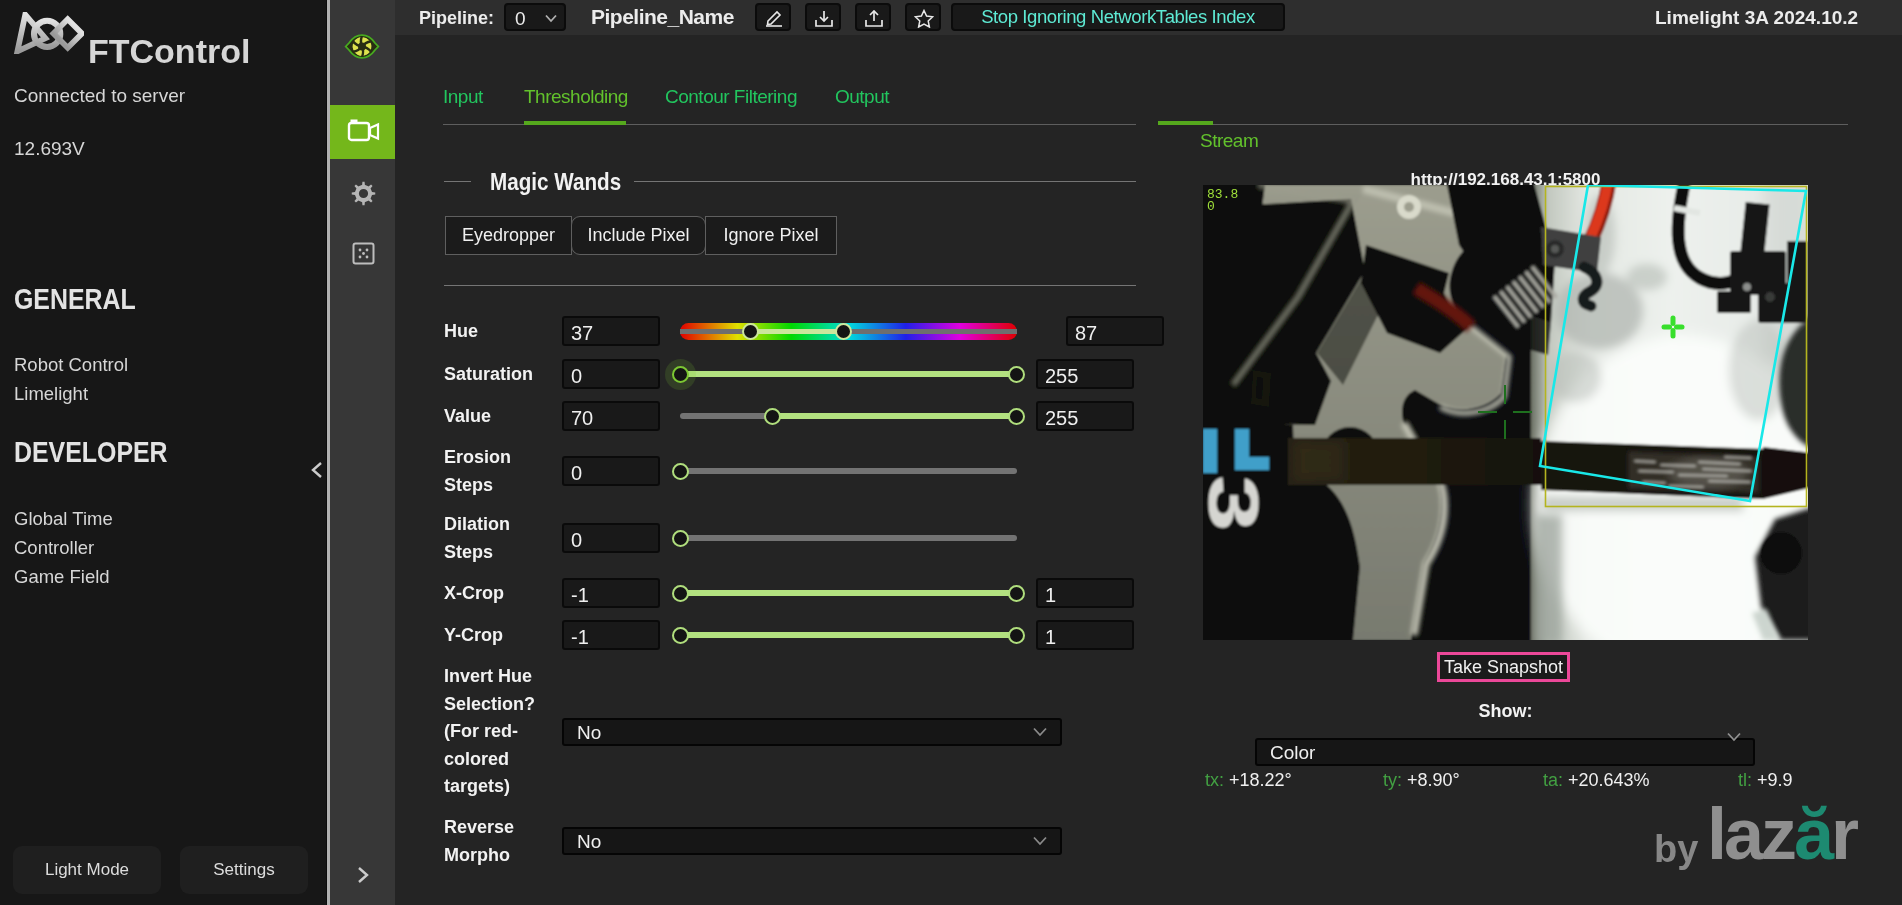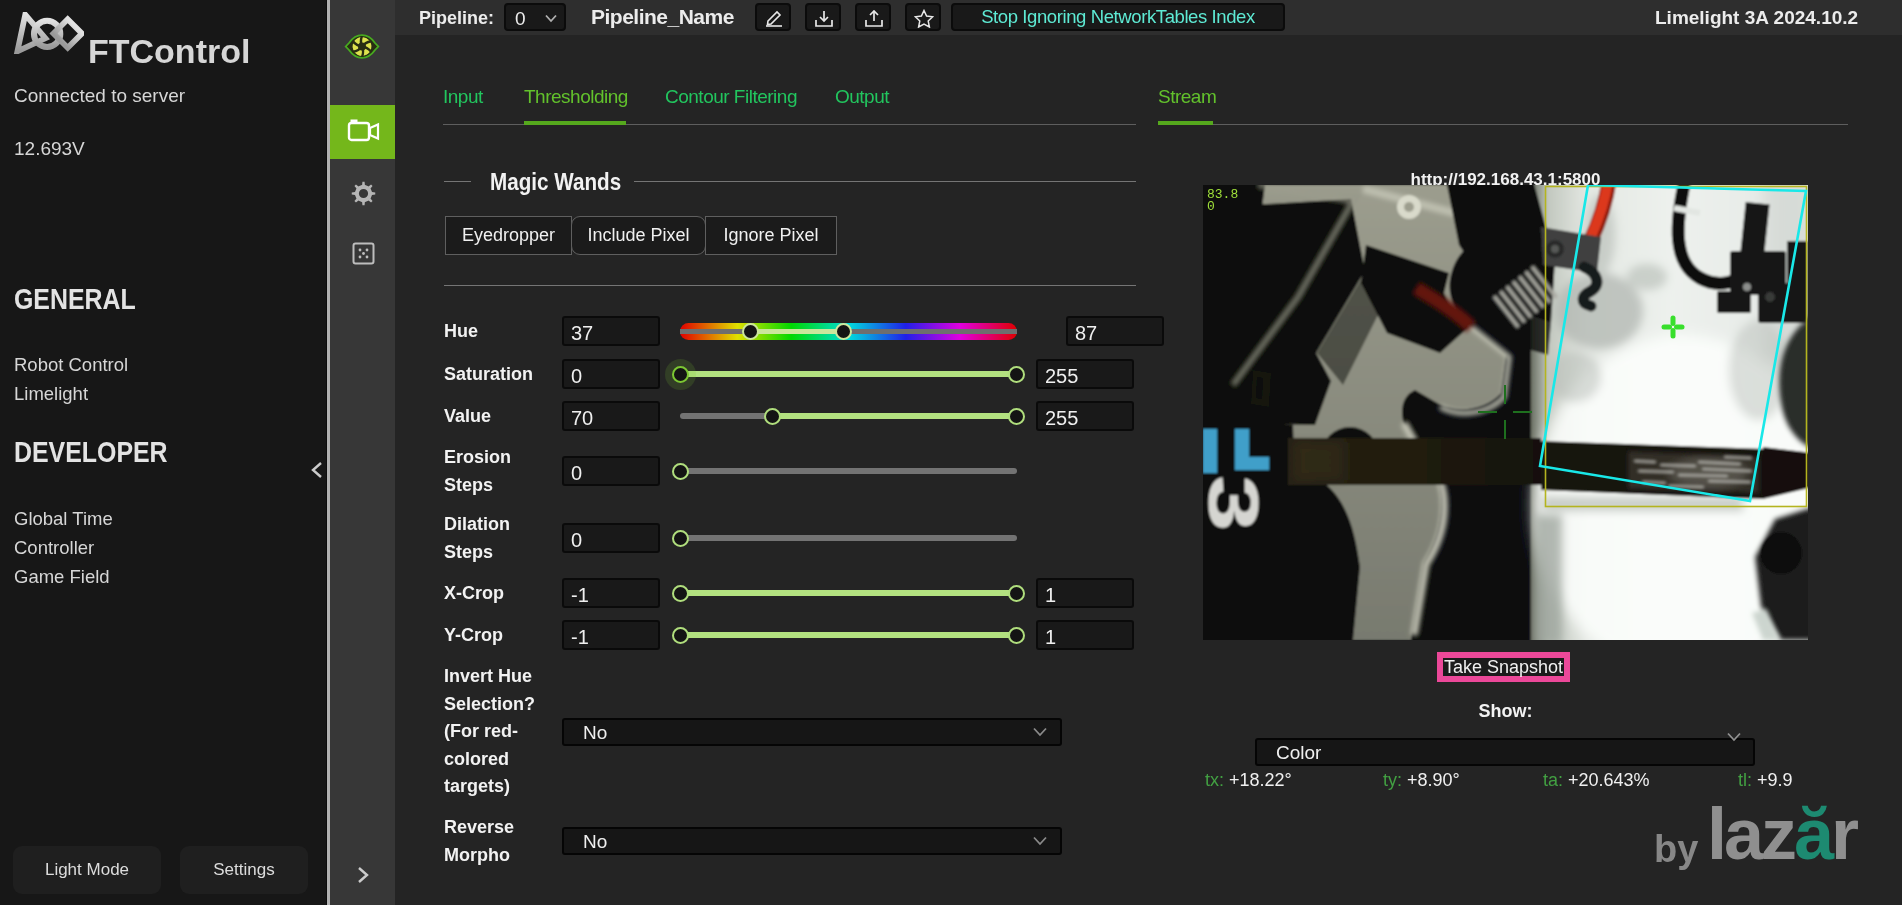--- a/index.html
+++ b/index.html
@@ -38,25 +38,25 @@
 .ibox { position:absolute; width:98px; height:30px; background:#191919; border:2px solid #0a0a0a;
   border-radius:3px; color:#efefef; font-size:20px; line-height:30px; padding-left:7px; }
 .btnw { position:absolute; top:216px; height:39px; background:#1b1b1b; border:1px solid #5f5f5f;
   color:#f0f0f0; font-size:18px; display:flex; align-items:center; justify-content:center; }
 .hr { position:absolute; height:1px; background:#757575; }
 .track { position:absolute; height:6px; border-radius:3px; background:#737373; }
 .tfill { position:absolute; height:6px; border-radius:3px; background:#b3e180; }
 .handle { position:absolute; width:17px; height:17px; border-radius:50%;
   background:#141414; border:2.5px solid #b0de7d; }
 .ddl { position:absolute; height:28px; background:#161616; border:2px solid #050505;
-  border-radius:3px; color:#efefef; font-size:19px; line-height:25px; padding-left:19px; }
+  border-radius:3px; color:#efefef; font-size:19px; line-height:25px; padding-left:13px; }
 
 
 #streamwrap { left:1203px; top:185px; width:605px; height:455px; }
-#takesnap { left:1437px; top:652px; width:133px; height:30px; background:#1b1b1b; border:6px solid #ec4899;
+#takesnap { left:1437px; top:652px; width:133px; height:30px; background:#1b1b1b; border:3px solid #ec4899;
   color:#f0f0f0; font-size:18px; display:flex; align-items:center; justify-content:center; }
 .rd-lab { color:#42a042; font-size:18px; }
 .rd-val { color:#f0f0f0; font-size:18px; }
 </style>
 </head>
 <body>
 <div id="page">
 
   <div class="abs" id="sidebar">
     <svg class="abs" style="left:12px; top:12px;" width="72" height="42" viewBox="0 0 78 48">
@@ -186,21 +186,21 @@
       <path d="M10,1.5 L12.6,7.1 L18.7,7.8 L14.2,12 L15.4,18 L10,15 L4.6,18 L5.8,12 L1.3,7.8 L7.4,7.1 Z" fill="none" stroke="#e8e8e8" stroke-width="1.5"></path>
     </svg>
   </div>
   <div class="tbbtn" style="left:951px; width:334px; color:#5eead4; font-size:18.5px; letter-spacing:-0.4px; display:flex; align-items:center; justify-content:center;">Stop Ignoring NetworkTables Index</div>
   <div class="tbbold" style="left:1655px; top:7px; font-size:19px;">Limelight 3A 2024.10.2</div>
 
   <div class="tab" style="left:443px;">Input</div>
   <div class="tab green" style="left:524px;">Thresholding</div>
   <div class="tab" style="left:665px;">Contour Filtering</div>
   <div class="tab" style="left:835px;">Output</div>
-  <div class="tab green" style="left:1158px;">Stream</div>
+  <div class="tab green" style="left:1200px;margin-top:44px;">Stream</div>
   <div class="tabline" style="left:443px; width:693px;"></div>
   <div class="tabline" style="left:1158px; width:690px;"></div>
   <div class="tabgreen" style="left:524px; width:102px;"></div>
   <div class="tabgreen" style="left:1158px; width:55px;"></div>
 
   <div class="hr" style="left:444px; top:181px; width:27px;"></div>
   <div class="abs" style="left:490px; top:168px; font-size:24px; font-weight:bold; color:#f2f2f2; transform:scaleX(.86); transform-origin:0 50%;">Magic Wands</div>
   <div class="hr" style="left:634px; top:181px; width:502px;"></div>
   <div class="btnw" style="left:445px; width:127px;">Eyedropper</div>
   <div class="btnw" style="left:571px; width:135px;border-radius:9px;">Include Pixel</div>

